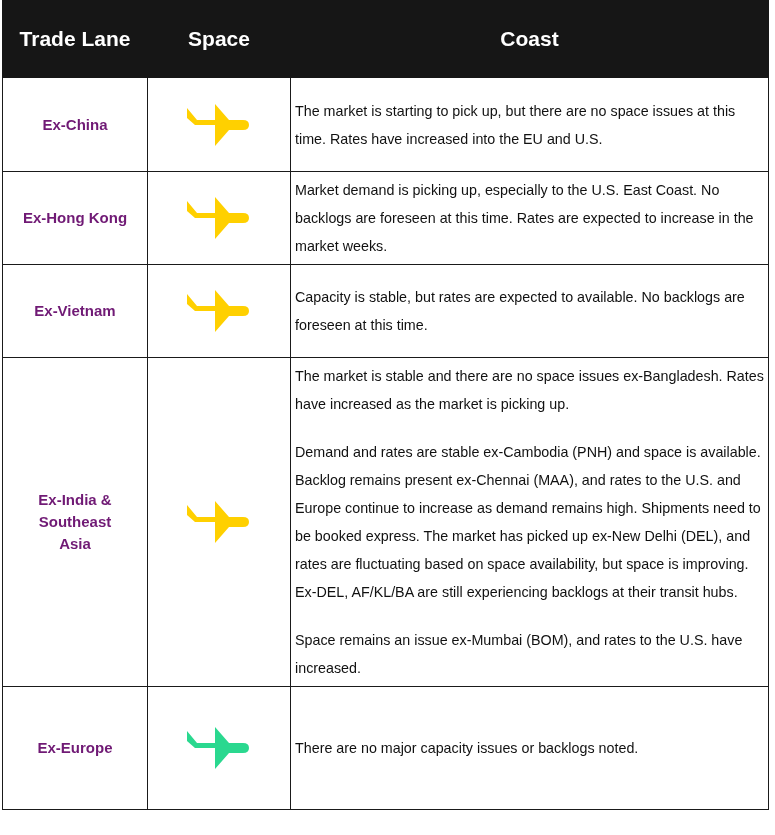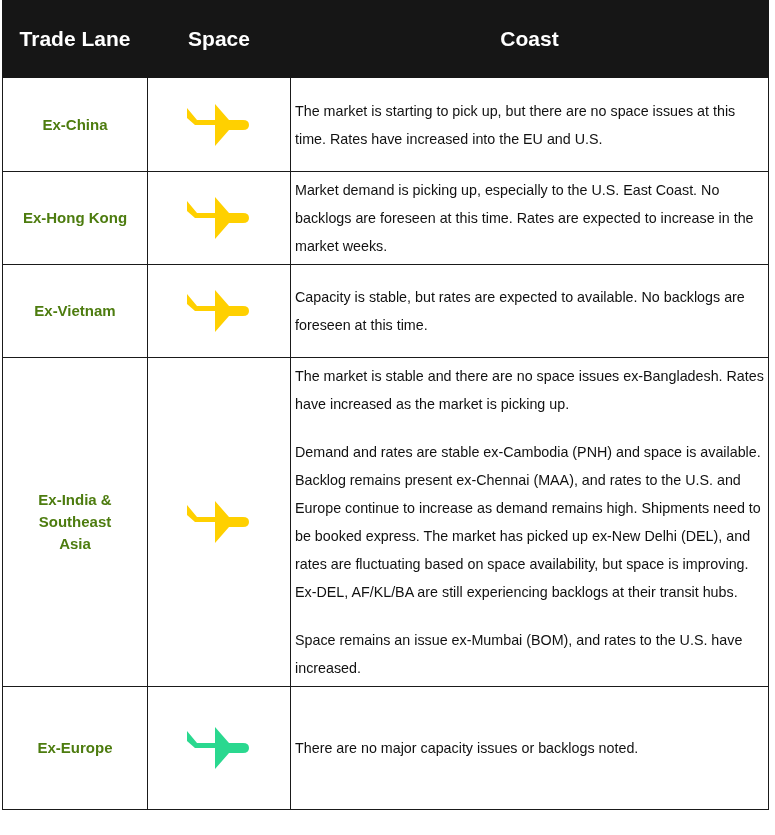--- a/index.html
+++ b/index.html
@@ -22,21 +22,21 @@
       height: 68px;
       text-align: center;
       border-color: #161616;
       border-left: 1px solid #3a3a3a;
     }
     table.lanes thead th:first-child { border-left-color: #161616; }
     td.lane {
       text-align: center;
       font-weight: bold;
       font-size: 15px;
-      color: #4d7c0f;
+      color: #701a75;
       line-height: 22px;
     }
     td.space { text-align: center; }
     td.space svg { width: 68px; height: 50px; display: inline-block; vertical-align: middle; }
     td.notes {
       font-size: 14.3px;
       color: #111;
       line-height: 28px;
       padding: 0 4px 0 2px;
       vertical-align: middle;

